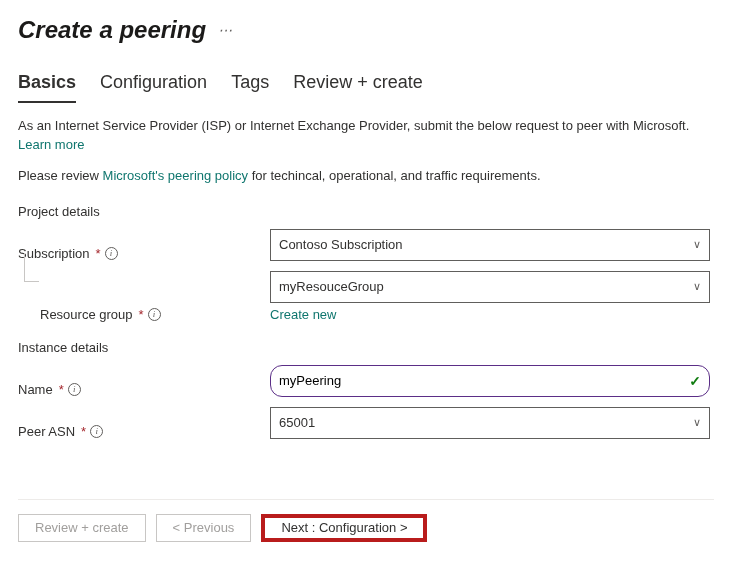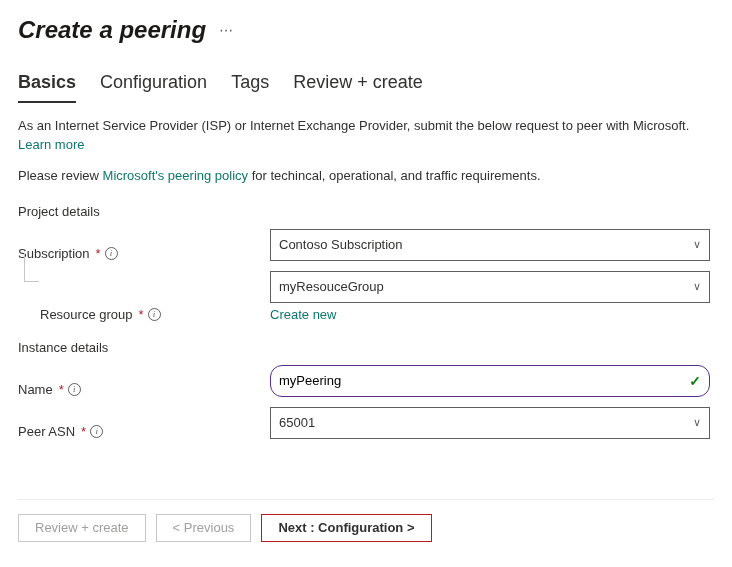--- a/index.html
+++ b/index.html
@@ -46,21 +46,21 @@
   .text-input.validated { border: 1px solid #5b2e87; position: relative; }
   .text-input.validated input { border: none; outline: none; flex: 1; font: inherit; padding: 0; background: transparent; }
   .check { color: #107c10; font-size: 14px; font-weight: bold; }
   .sub-link { font-size: 13px; margin-top: 4px; }
   .footer {
     position: relative; margin-top: 60px; padding-top: 14px; border-top: 1px solid #edebe9;
     display: flex; gap: 10px;
   }
   .btn { height: 28px; padding: 0 16px; font-size: 13px; font-family: inherit; cursor: pointer; background: #fff; }
   .btn.disabled { color: #a19f9d; border: 1px solid #c8c6c4; cursor: default; }
-  .btn.primary-outline { color: #323130; border: 1px solid #b91c1c; font-weight: bold; }
+  .btn.primary-outline { color: #323130; border: 4px solid #b91c1c; }
 </style>
 </head>
 <body>
 
 <div class="title-row">
   <h1 class="page-title">Create a peering</h1>
   <span class="ellipsis">⋯</span>
 </div>
 
 <div class="tabs">

